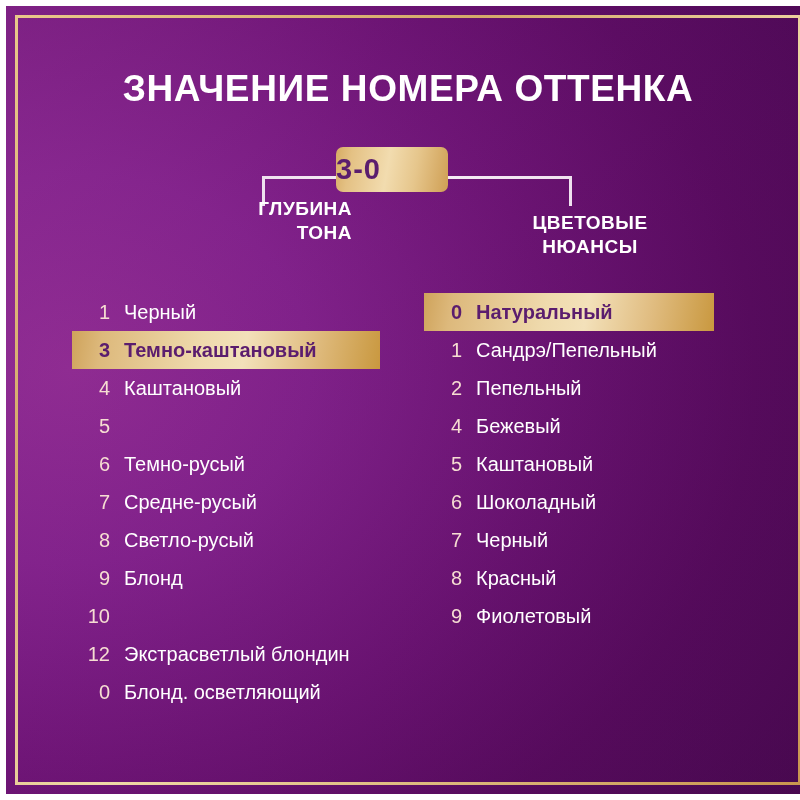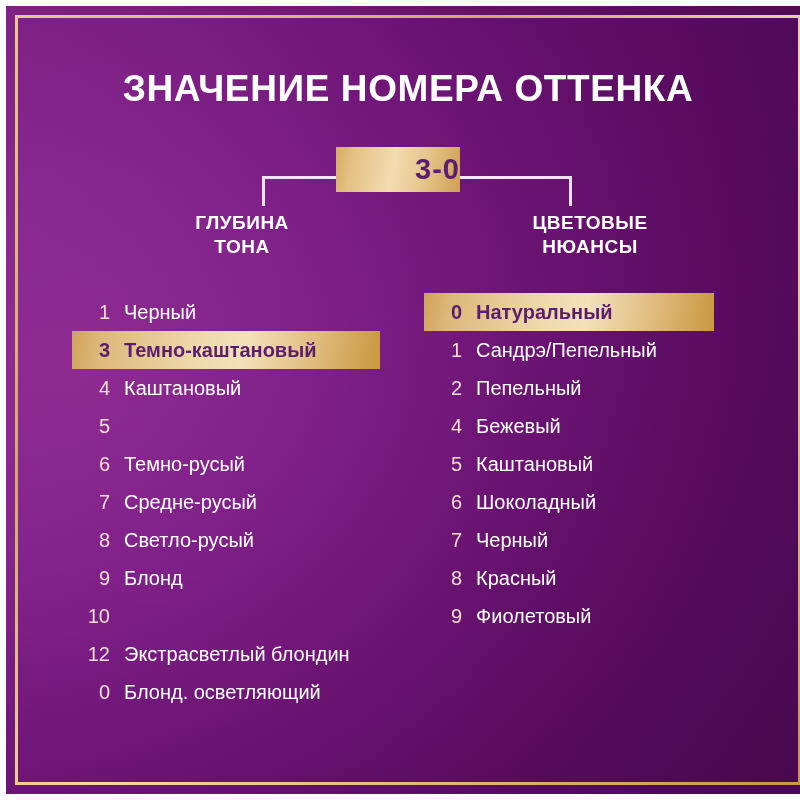--- a/index.html
+++ b/index.html
@@ -92,48 +92,49 @@
     height: 30px;
     background: #efe2ef;
   }
   .bracket .stem.left  { left: 0; }
   .bracket .stem.right { right: 0; }
 
   .badge {
     position: absolute;
     left: 336px;
     top: 147px;
-    width: 124px;
+    width: 112px;
     height: 45px;
     background: linear-gradient(100deg, #d6ab63 0%, #e4c184 14%, #f2dcaf 46%, #e6c68c 70%, #cf9f54 100%);
     display: flex;
     align-items: center;
-    justify-content: flex-end;
+    justify-content: flex-start;
     box-sizing: border-box;
+    border-radius: 7px;
   }
   .badge-text {
     color: #5b1d6e;
     font-size: 29px;
     font-weight: bold;
     letter-spacing: 1px;
     line-height: 1;
   }
 
   
   .col-head {
     position: absolute;
     color: #ffffff;
     font-size: 19px;
     font-weight: bold;
     letter-spacing: 0.5px;
     text-align: center;
     line-height: 1.28;
     white-space: pre-line;
   }
-  .col-head.left  { left: 132px; top: 211px; width: 220px; }
+  .col-head.left  { left: 132px; top: 197px; width: 220px; text-align: right; }
   .col-head.right { left: 478px; top: 211px; width: 224px; }
 
   
   .list {
     position: absolute;
     top: 293px;
   }
   .list.left  { left: 72px;  width: 330px; }
   .list.right { left: 424px; width: 308px; }
 

